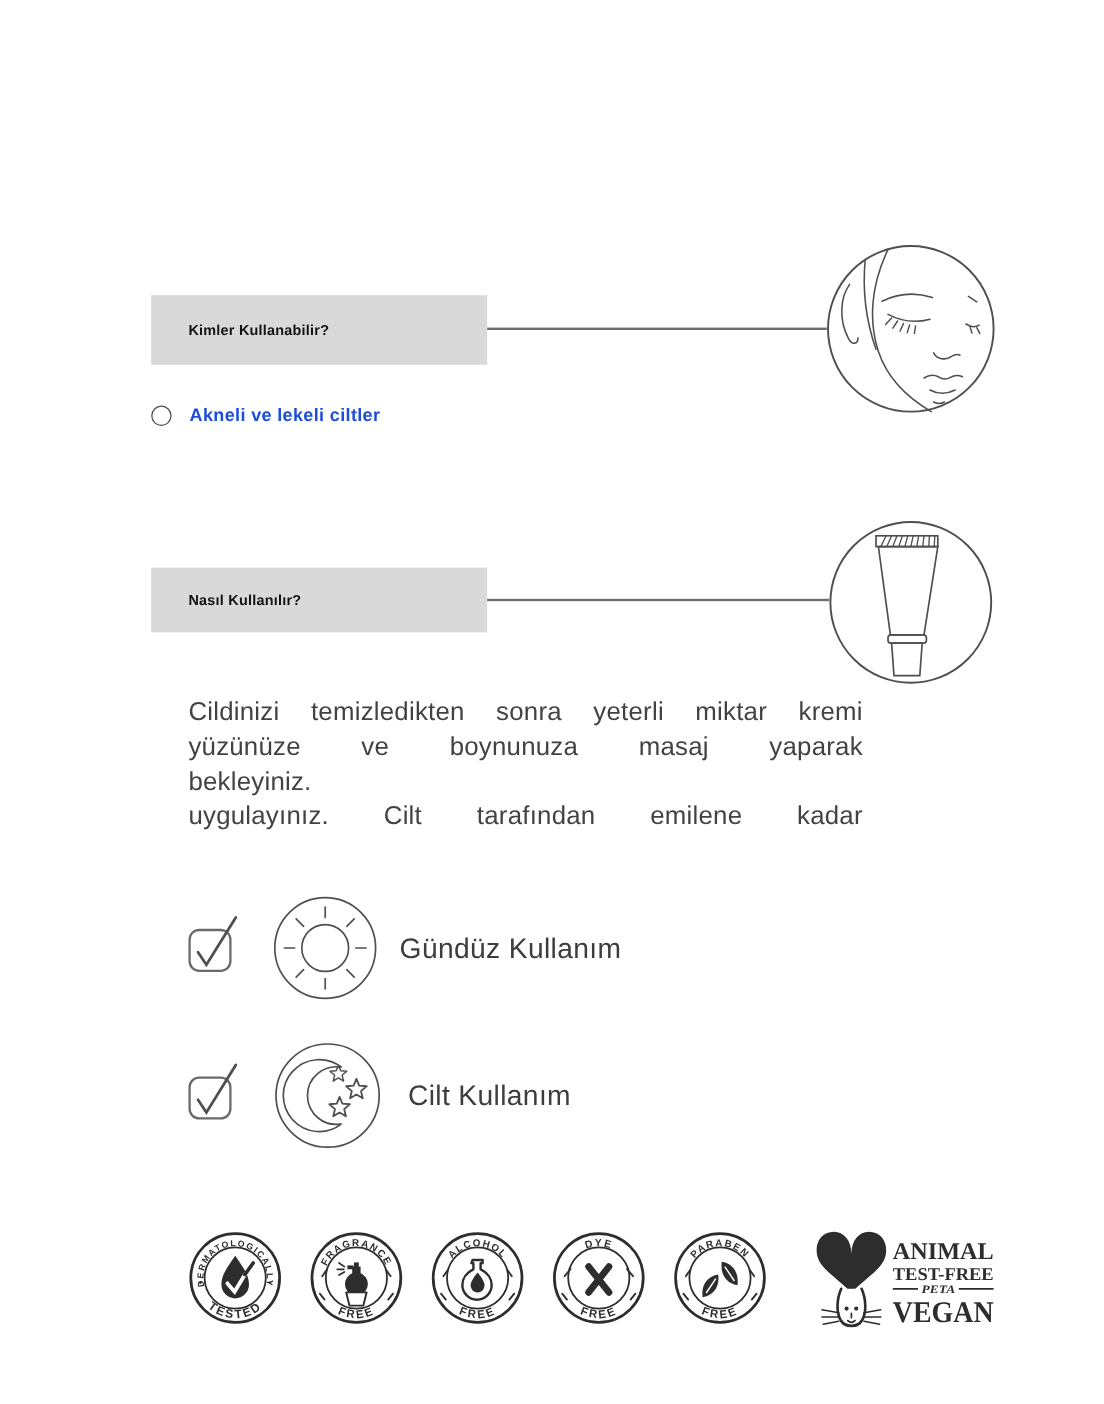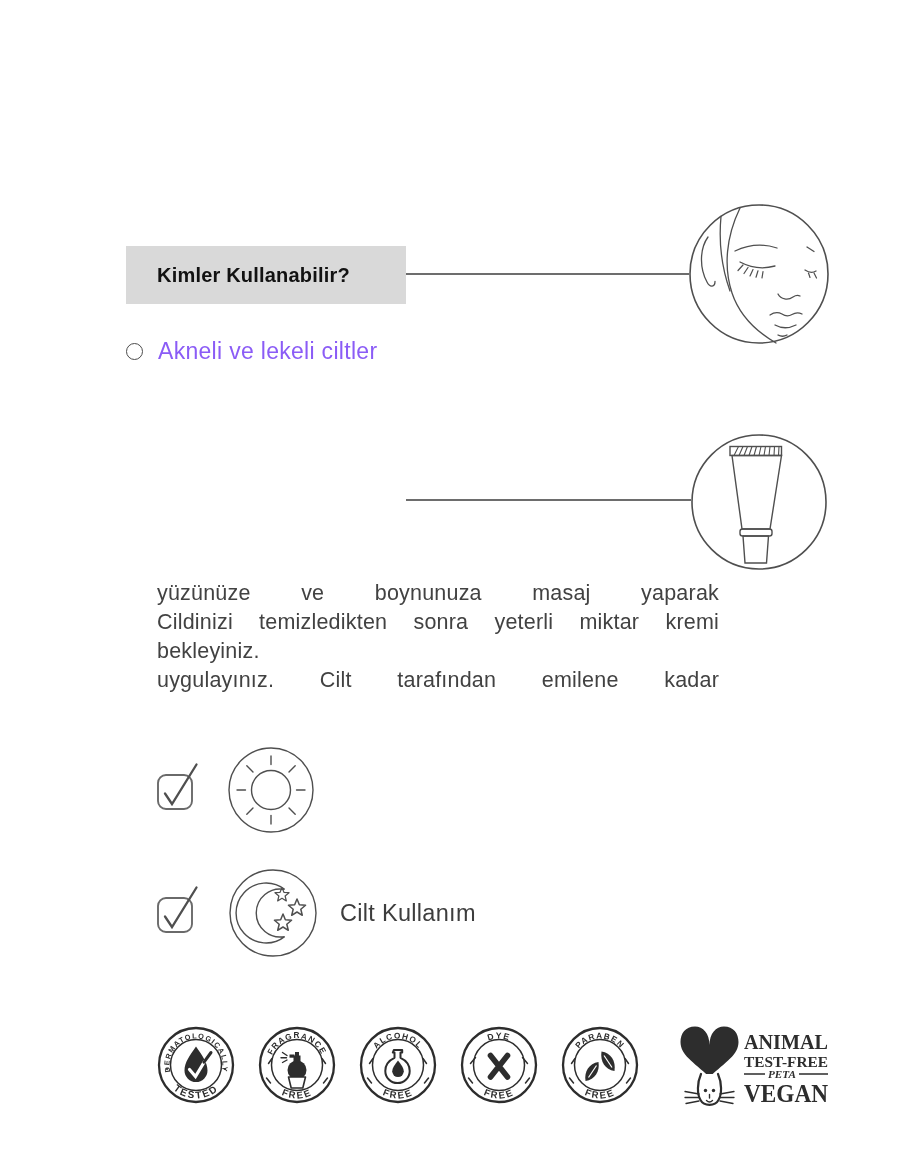--- a/index.html
+++ b/index.html
@@ -4,33 +4,33 @@
 <style>
   html,body { margin:0; padding:0; background:#ffffff; }
   .page {
     position:relative; width:920px; height:1170px; background:#ffffff;
     font-family:"Liberation Sans", sans-serif; overflow:hidden;
   }
   .hdr-box {
     position:absolute; left:126px; width:280px; background:#d9d9d9;
     display:flex; align-items:center; padding-left:31px; box-sizing:border-box;
   }
-  .hdr-box span { font-weight:bold; font-size:20px; color:#121212; letter-spacing:0.2px; }
+  .hdr-box span { font-weight:bold; font-size:12px; color:#121212; letter-spacing:0.2px; }
   .hdr-who { top:246px; height:58px; }
   .hdr-how { top:473px; height:54px; }
   .connector { position:absolute; height:2px; background:#6d6d6d; }
   .conn1 { left:406px; top:273px; width:283px; }
   .conn2 { left:406px; top:499px; width:285px; }
   .illus { position:absolute; }
   .bullet-row { position:absolute; left:126px; top:338px; display:flex; align-items:center; }
   .bullet-dot {
     width:15px; height:15px; border:1.8px solid #4c4c4c; border-radius:50%;
     margin-right:15px; flex:0 0 auto;
   }
-  .bullet-label { font-size:23px; color:#8b5cf6; letter-spacing:0.3px; }
+  .bullet-label { font-size:15px; color:#1d4ed8; letter-spacing:0.3px;font-weight:bold; }
   .para { position:absolute; left:157px; top:579px; width:562px; }
   .para-line { font-size:21.5px; line-height:29px; color:#424242; letter-spacing:0.2px; white-space:normal; }
   .just { text-align:justify; text-align-last:justify; }
   .usage-label { position:absolute; font-size:23.5px; color:#3d3d3d; letter-spacing:0.3px; }
   .lbl-day { left:333px; top:777px; }
   .lbl-night { left:340px; top:900px; }
   .line-art { stroke:#4f4f4f; fill:none; stroke-width:1.4; stroke-linecap:round; }
   .badge { position:absolute; top:1025px; width:80px; height:80px; }
   .bo { fill:none; stroke:#2d2d2d; stroke-width:2.3; }
   .bi { fill:none; stroke:#2d2d2d; stroke-width:1.5; }
@@ -72,36 +72,39 @@
       <path d="M87,122 Q97,127.5 108,122" stroke-width="1.3"></path>
       <path d="M90,132 Q94.5,134.5 99,132" stroke-width="1.3"></path>
     </g>
   </svg>
 
   <div class="bullet-row">
     <div class="bullet-dot"></div>
     <span class="bullet-label">Akneli ve lekeli ciltler</span>
   </div>
 
+  <div class="hdr-box hdr-how">
+    <span>Nasıl Kullanılır?</span>
+  </div>
   <div class="connector conn2"></div>
 
   <svg class="illus" style="left:689px; top:432px;" width="140" height="140" viewBox="0 0 140 140">
     <g class="line-art" stroke-width="1.5">
       <circle cx="70" cy="70" r="67" stroke-width="1.6"></circle>
       <rect x="41" y="14.5" width="51.5" height="9"></rect>
       <path d="M45,23.5 L49.5,14.5 M50,23.5 L54,14.5 M55,23.5 L58.5,14.5 M60,23.5 L63,14.5 M65,23.5 L67.5,14.5 M70,23.5 L72,14.5 M75,23.5 L76.5,14.5 M80,23.5 L81,14.5 M85,23.5 L85.5,14.5 M89.5,23.5 L90,14.5" stroke-width="1.1"></path>
       <path d="M43,23.5 L92.5,23.5 L81,97 L53,97 Z"></path>
       <rect x="51" y="97" width="32" height="7" rx="2.5"></rect>
       <path d="M54,104 L79.5,104 L77.5,131 L56,131 Z"></path>
     </g>
   </svg>
 
   <div class="para">
+    <div class="para-line just">Cildinizi temizledikten sonra yeterli miktar kremi</div>
     <div class="para-line just">yüzünüze ve boynunuza masaj yaparak</div>
-    <div class="para-line just">Cildinizi temizledikten sonra yeterli miktar kremi</div>
     <div class="para-line">bekleyiniz.</div>
     <div class="para-line just">uygulayınız. Cilt tarafından emilene kadar</div>
   </div>
 
   <svg class="illus" style="left:152px; top:756px;" width="50" height="56" viewBox="0 0 50 56">
     <g class="line-art">
       <rect x="6" y="19" width="34" height="34" rx="8" stroke="#6a6a6a" stroke-width="1.9"></rect>
       <path d="M13,37.5 L20,48 L44.5,8.5" stroke-width="2.3"></path>
     </g>
   </svg>
@@ -112,20 +115,21 @@
       <path d="M44,18.5 L44,10"></path>
       <path d="M44,69.5 L44,78"></path>
       <path d="M69.5,44 L78,44"></path>
       <path d="M18.5,44 L10,44"></path>
       <path d="M62,26 L68.2,19.8"></path>
       <path d="M26,26 L19.8,19.8"></path>
       <path d="M62,62 L68.2,68.2"></path>
       <path d="M26,62 L19.8,68.2"></path>
     </g>
   </svg>
+  <div class="usage-label lbl-day">Gündüz Kullanım</div>
 
   <svg class="illus" style="left:152px; top:879px;" width="50" height="56" viewBox="0 0 50 56">
     <g class="line-art">
       <rect x="6" y="19" width="34" height="34" rx="8" stroke="#6a6a6a" stroke-width="1.9"></rect>
       <path d="M13,37.5 L20,48 L44.5,8.5" stroke-width="2.3"></path>
     </g>
   </svg>
   <svg class="illus" style="left:228px; top:868px;" width="90" height="90" viewBox="0 0 90 90">
     <g class="line-art" stroke-width="1.8">
       <circle cx="45" cy="45" r="43"></circle>

